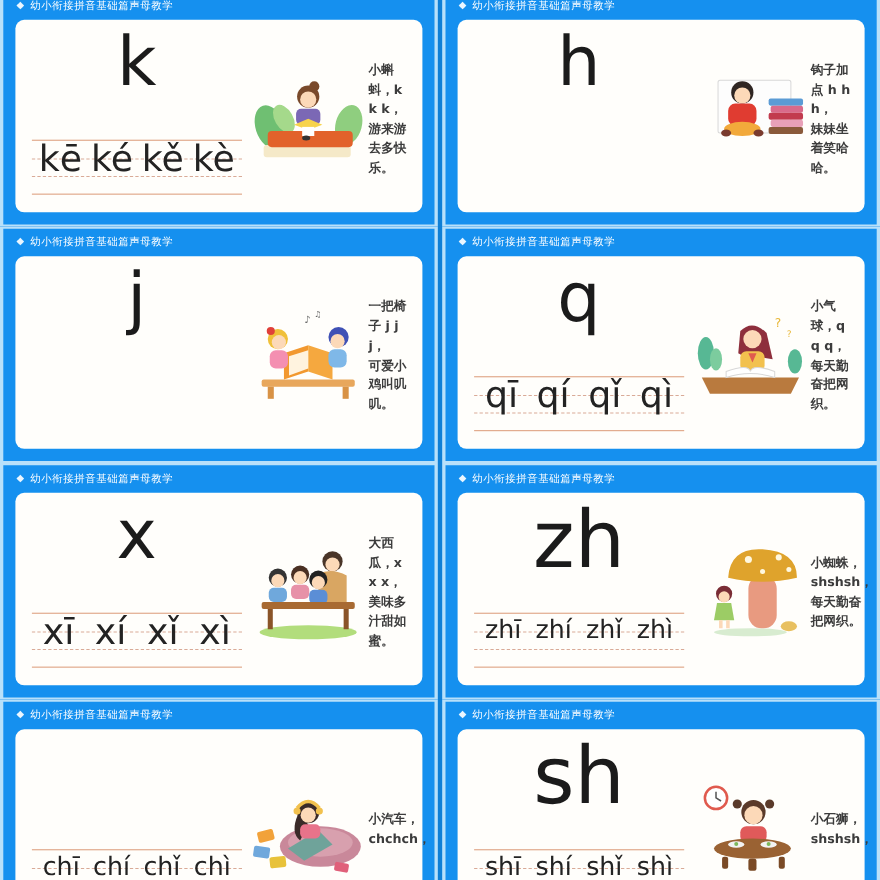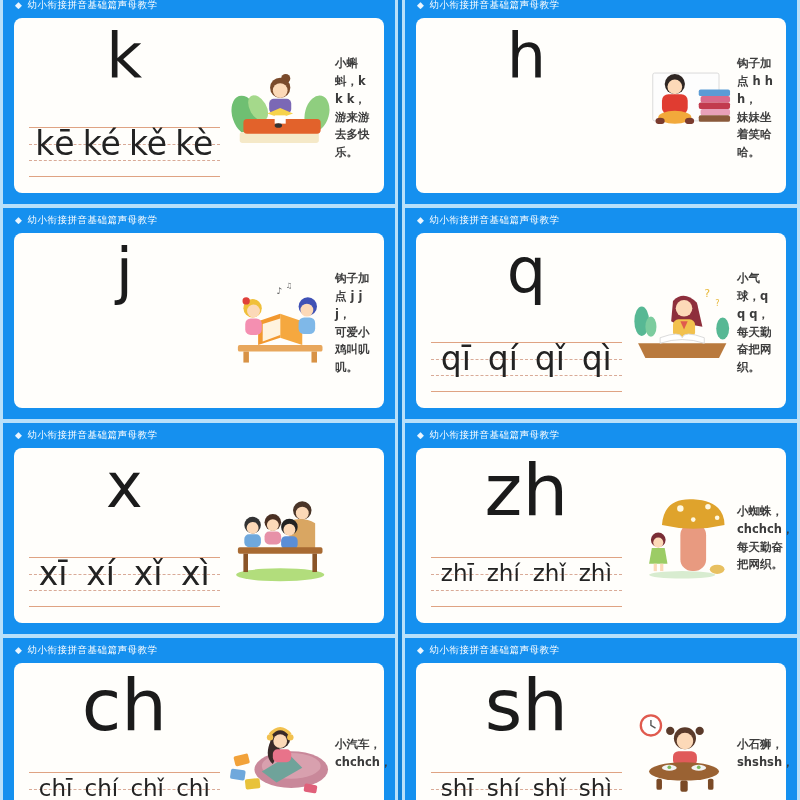--- a/index.html
+++ b/index.html
@@ -186,21 +186,21 @@
     <circle cx="30" cy="34" r="10" fill="#f0c03a"></circle>
     <circle cx="23" cy="26" r="4" fill="#e0403a"></circle>
     <circle cx="31" cy="37" r="7" fill="#fcd9b8"></circle>
     <rect x="22" y="45" width="18" height="18" rx="6" fill="#f48fb1"></rect>
     <circle cx="90" cy="32" r="10" fill="#3f51b5"></circle>
     <circle cx="89" cy="36" r="7" fill="#fcd9b8"></circle>
     <rect x="80" y="44" width="18" height="18" rx="6" fill="#7fb8e8"></rect>
   </svg>
           </div>
         <div class="caption">
-          <div class="cap1">钩子加点 j j j，</div>
+          <div class="cap1">一把椅子 j j j，</div>
           <div class="cap2">可爱小鸡叫叽叽。</div>
         </div>
       </div>
     </div>
   </div>
 
   <div class="slide spread">
     <div class="slide-header">
       <span class="diamond">◆</span>
       <span class="htitle">幼小衔接拼音基础篇声母教学</span>
@@ -281,20 +281,24 @@
               <circle cx="52" cy="36" r="6.5" fill="#fcd9b8"></circle>
     <rect x="43" y="43" width="18" height="14" rx="5" fill="#e791a8"></rect>
     <circle cx="70" cy="38" r="9" fill="#222222"></circle>
               <circle cx="70" cy="41" r="6.5" fill="#fcd9b8"></circle>
     <rect x="61" y="48" width="18" height="14" rx="5" fill="#5b8ed6"></rect>
     <rect x="14" y="60" width="92" height="7" rx="2" fill="#a86a32"></rect>
     <rect x="20" y="67" width="5" height="20" fill="#8a5428"></rect>
     <rect x="95" y="67" width="5" height="20" fill="#8a5428"></rect>
   </svg>
           </div>
+        <div class="caption">
+          <div class="cap1">大西瓜，x x x，</div>
+          <div class="cap2">美味多汁甜如蜜。</div>
+        </div>
       </div>
     </div>
   </div>
 
   <div class="slide big spread">
     <div class="slide-header">
       <span class="diamond">◆</span>
       <span class="htitle">幼小衔接拼音基础篇声母教学</span>
     </div>
     <div class="panel">
@@ -325,35 +329,34 @@
     <circle cx="72" cy="30" r="2.5" fill="#fff8e0"></circle>
     <ellipse cx="98" cy="84" rx="8" ry="5" fill="#e8c060"></ellipse>
     <circle cx="34" cy="52" r="8" fill="#7a2d35"></circle>
     <circle cx="34" cy="55" r="5.5" fill="#fcd9b8"></circle>
     <path d="M27 61 L41 61 L44 78 L24 78 Z" fill="#9ccc65"></path>
     <rect x="29" y="78" width="3.5" height="8" fill="#fcd9b8"></rect>
     <rect x="36" y="78" width="3.5" height="8" fill="#fcd9b8"></rect>
   </svg>
           </div>
         <div class="caption">
-          <div class="cap1">小蜘蛛，chchch，</div>
+          <div class="cap1">小蜘蛛，shshsh，</div>
           <div class="cap2">每天勤奋把网织。</div>
         </div>
       </div>
     </div>
   </div>
 
   <div class="slide big spread">
     <div class="slide-header">
       <span class="diamond">◆</span>
       <span class="htitle">幼小衔接拼音基础篇声母教学</span>
     </div>
     <div class="panel">
       <div class="left">
-        <div class="letter">ch</div>
         <div class="grid4">
           <div class="gline s g1"></div>
           <div class="gline d g2"></div>
 
           <div class="pinyin">
               <span>chī</span>
               <span>chí</span>
               <span>chǐ</span>
               <span>chì</span>
             </div>

